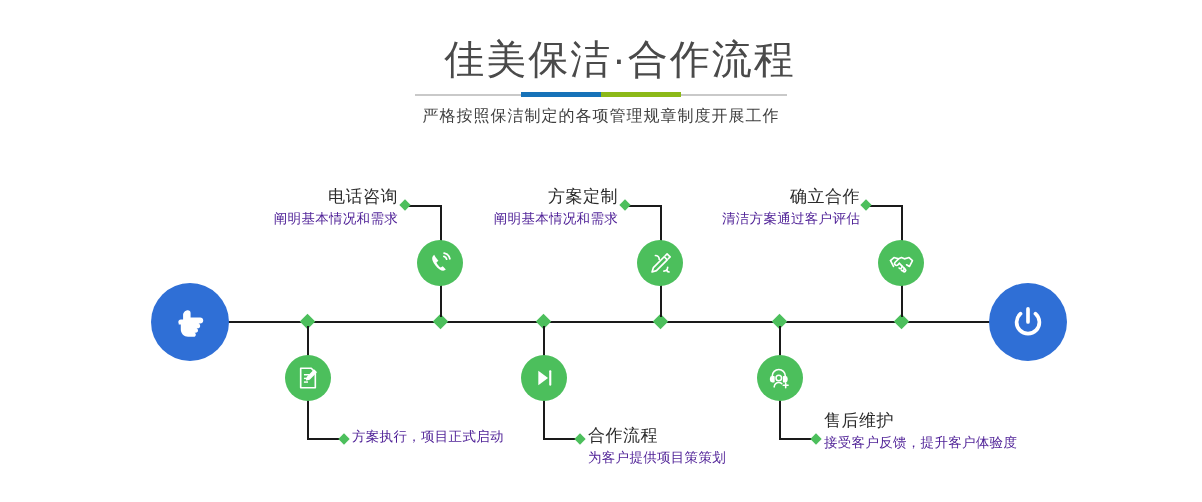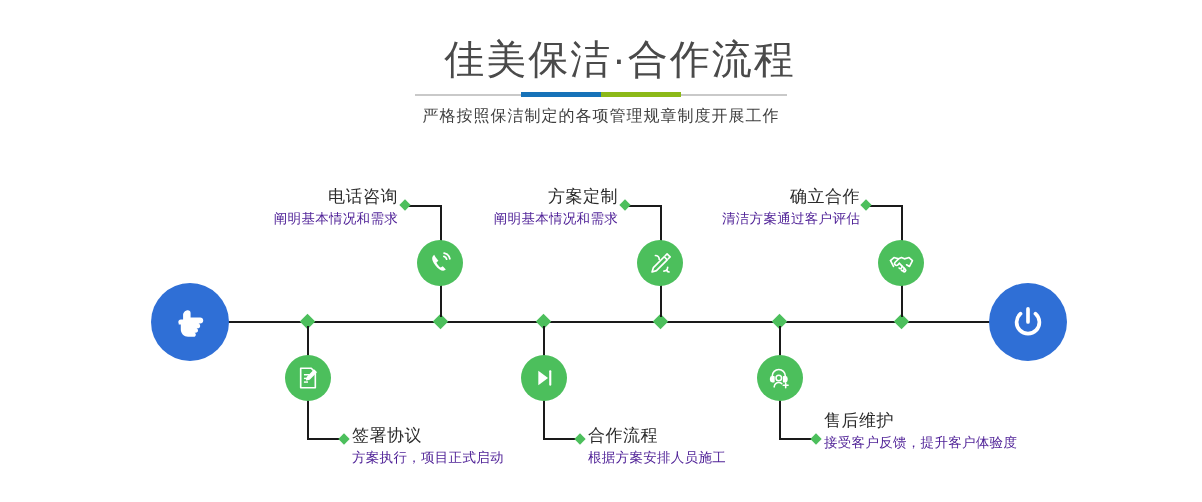--- a/index.html
+++ b/index.html
@@ -214,21 +214,20 @@
     <svg width="26" height="26" viewBox="0 0 32 32" fill="none" stroke="#ffffff" stroke-width="2" stroke-linejoin="round">
       <path d="M7 4h13l5 5v19H7z"></path>
       <line x1="11" y1="12" x2="18" y2="12" stroke-width="1.8"></line>
       <line x1="11" y1="16.5" x2="17" y2="16.5" stroke-width="1.8"></line>
       <line x1="11" y1="21" x2="16" y2="21" stroke-width="1.8"></line>
       <path d="M26 9l-8.5 8.5-3.2 0.8 0.9-3.2L23.6 6.4z" fill="#ffffff" stroke="#ffffff" stroke-width="1.6"></path>
     </svg>
   </span>
 </div>
 <div class="step-label align-left" style="left:352px; top:425px; width:300px;">
-  <div class="st-title">签署协议</div>
   <div class="st-desc">方案执行，项目正式启动</div>
 </div>
 
 <div class="diamond" style="left:655px; top:316px;"></div>
 <div class="vline" style="left:660px; top:205px; height:112px;"></div>
 <div class="hline" style="left:628px; top:205px; width:34px;"></div>
 <div class="label-dot" style="left:621px; top:201px;"></div>
 <div class="step-circle" style="left:637px; top:240px;">
   <span>
     <svg width="27" height="27" viewBox="0 0 32 32" fill="none" stroke="#ffffff" stroke-width="2" stroke-linejoin="round" stroke-linecap="round">
@@ -252,21 +251,21 @@
 <div class="step-circle" style="left:521px; top:355px;">
   <span>
     <svg width="26" height="26" viewBox="0 0 32 32" fill="#ffffff">
       <path d="M9 7l12 9-12 9z"></path>
       <rect x="22.4" y="6.6" width="2.6" height="18.8" rx="1"></rect>
     </svg>
   </span>
 </div>
 <div class="step-label align-left" style="left:588px; top:425px; width:300px;">
   <div class="st-title">合作流程</div>
-  <div class="st-desc">根据方案安排人员施工</div>
+  <div class="st-desc">为客户提供项目策策划</div>
 </div>
 
 <div class="diamond" style="left:896px; top:316px;"></div>
 <div class="vline" style="left:901px; top:205px; height:112px;"></div>
 <div class="hline" style="left:869px; top:205px; width:34px;"></div>
 <div class="label-dot" style="left:862px; top:201px;"></div>
 <div class="step-circle" style="left:878px; top:240px;">
   <span>
     <svg width="27" height="27" viewBox="0 0 32 32" fill="none" stroke="#ffffff" stroke-width="1.9" stroke-linejoin="round" stroke-linecap="round">
       <path d="M3 12.5l4-3.5 5.5 1.5 3.5-1.5 3.5 1.5L25 9l4 3.5-3.5 7-3.5-2"></path>

